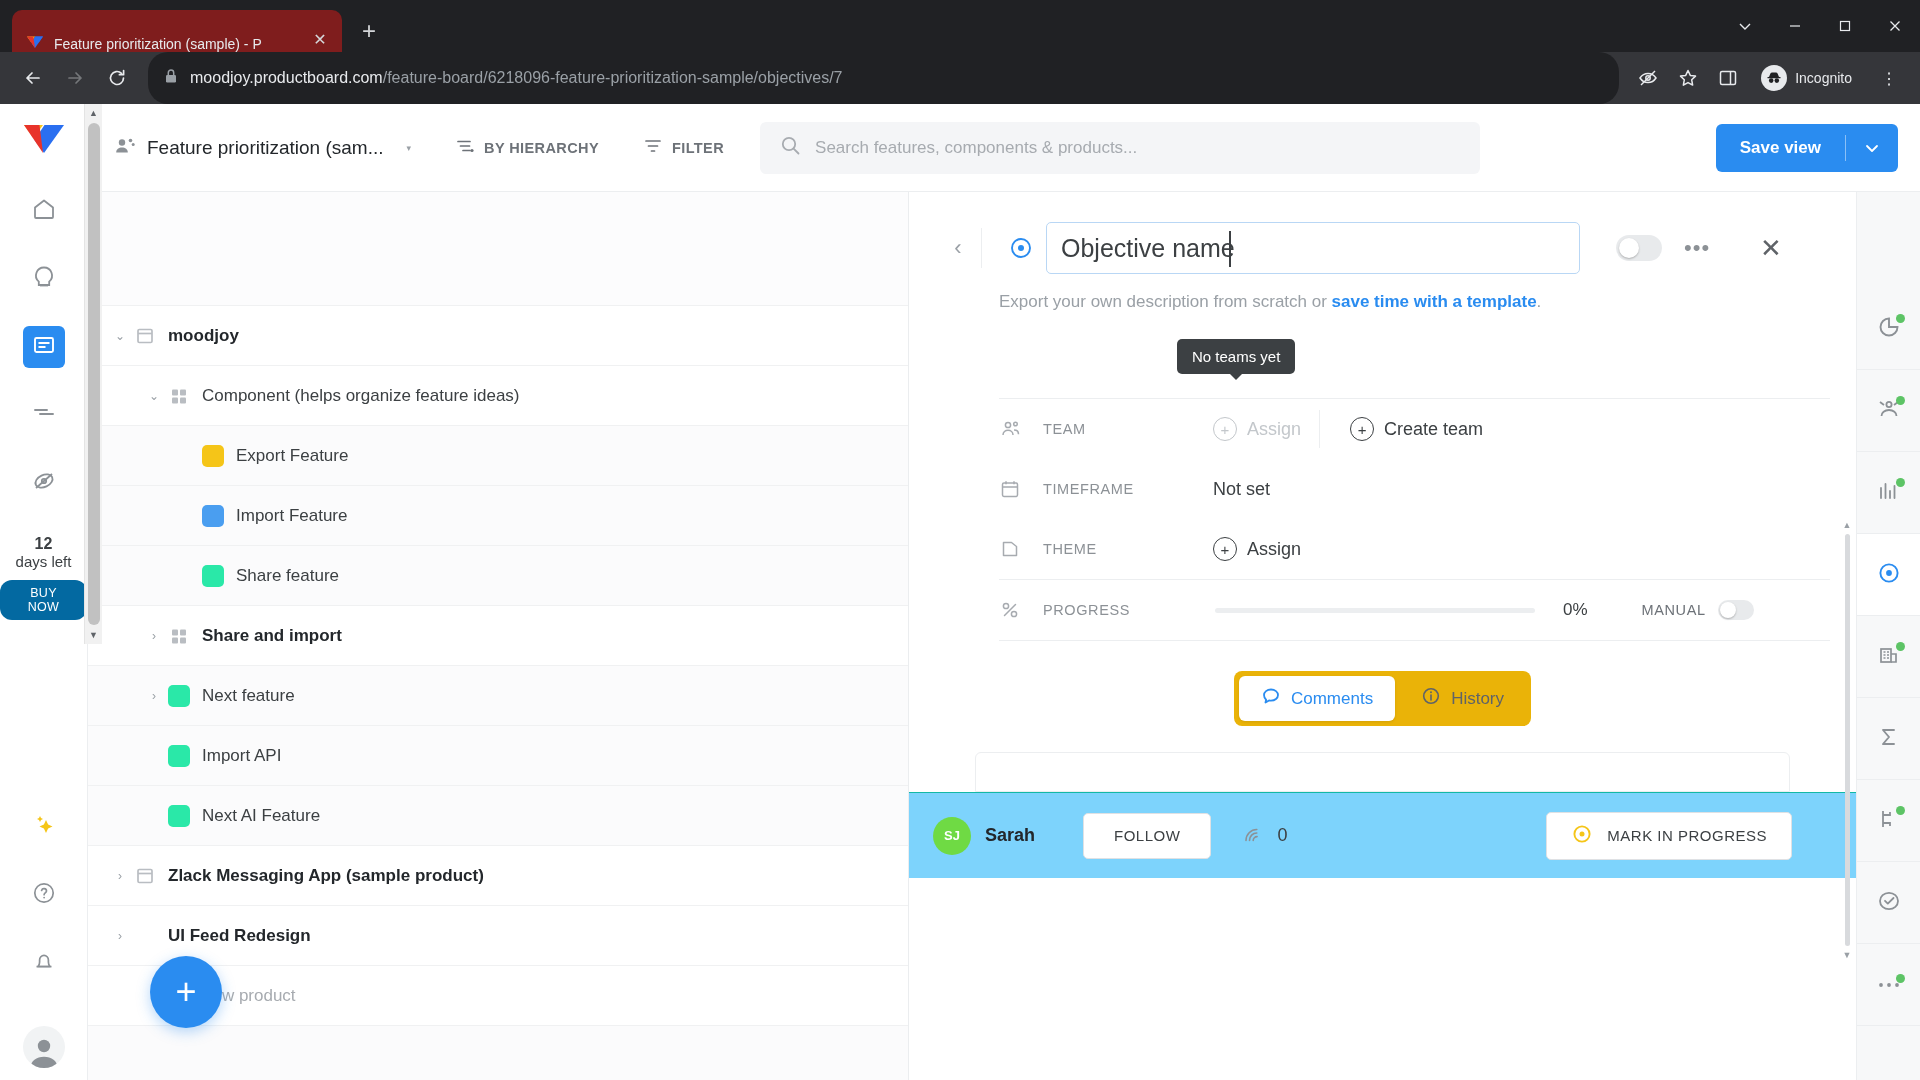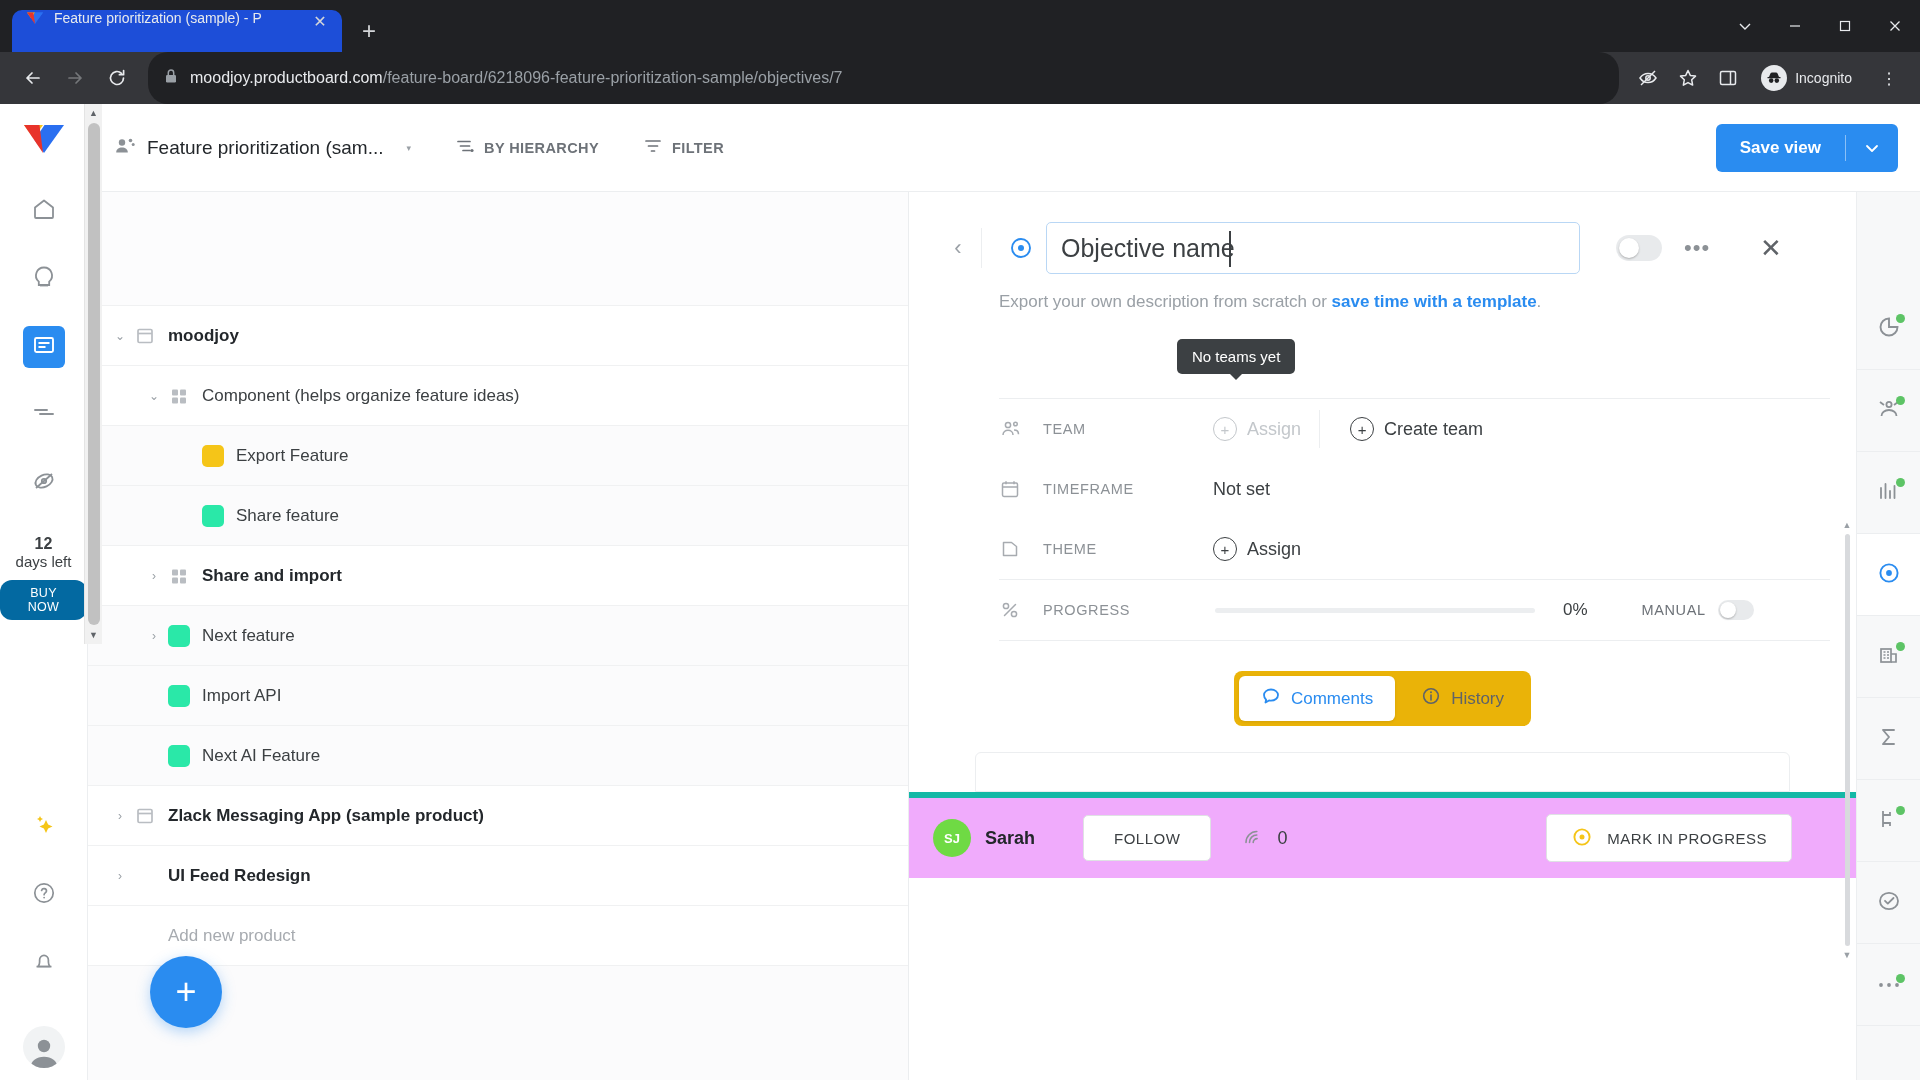--- a/index.html
+++ b/index.html
@@ -10,22 +10,22 @@
     -webkit-font-smoothing: antialiased;
   }
 
   
   .browser { width: 1920px; height: 1080px; display: flex; flex-direction: column; }
   .tabstrip {
     height: 52px; background: #202124; display: flex; align-items: flex-end;
     padding-left: 12px; position: relative; flex: 0 0 52px;
   }
   .tab {
-    height: 42px; width: 330px; background: #1d4ed8; border-radius: 10px 10px 0 0;
-    display: flex; align-items: flex-start; padding: 0 10px 0 14px; gap: 10px;
+    height: 42px; width: 330px; background: #7f1d1d; border-radius: 10px 10px 0 0;
+    display: flex; align-items: flex-end; padding: 0 10px 0 14px; gap: 10px;
     position: relative;
   }
   .tab-favicon { width: 18px; height: 18px; flex: 0 0 18px; position: relative; }
   .tab-title {
     font-size: 14px; color: #e8eaed; white-space: nowrap; overflow: hidden;
     flex: 1; -webkit-mask-image: linear-gradient(to right, #000 84%, transparent 99%);
     mask-image: linear-gradient(to right, #000 84%, transparent 99%);
   }
   .tab-close {
     width: 24px; height: 24px; border-radius: 50%; flex: 0 0 24px;
@@ -256,21 +256,21 @@
   }
 
   .detail-scroll {
     position: absolute; right: 2px; top: 326px; bottom: 118px; width: 14px;
     display: flex; flex-direction: column; align-items: center;
   }
   .detail-scroll .arrow { font-size: 9px; color: #9aa0a6; height: 14px; line-height: 14px; }
   .detail-scroll .track { flex: 1; width: 5px; background: #d8dadd; border-radius: 3px; margin: 2px 0; }
 
   .footer {
-    height: 86px; background: #f0abfc; border-top: 6px solid #14b8a6;
+    height: 86px; background: #7dd3fc; border-top: 1px solid #14b8a6;
     display: flex; align-items: center; padding: 0 64px 0 24px; gap: 0; flex: none;
   }
   .avatar-sm {
     width: 38px; height: 38px; border-radius: 50%; background: #6fda44; color: #fff;
     display: flex; align-items: center; justify-content: center; font-size: 13px; font-weight: 700;
   }
   .f-name { margin-left: 14px; font-size: 18px; font-weight: 700; color: #23272b; }
   .follow-btn {
     margin-left: 48px; height: 46px; border: 1px solid #dfe1e4; border-radius: 5px;
     background: #fff; display: flex; align-items: center; padding: 0 30px;
@@ -524,20 +524,29 @@
           <span>BY HIERARCHY</span>
         </div>
         <div class="tb-btn">
           <span>
             <svg width="20" height="20" viewBox="0 0 20 20" fill="none" stroke="currentColor" stroke-width="1.7" stroke-linecap="round">
                 <path d="M3 5h14M5.5 10h9M8.5 15h3"></path>
               </svg>
           </span>
           <span>FILTER</span>
         </div>
+        <div class="searchbox">
+          <span>
+            <svg width="21" height="21" viewBox="0 0 21 21" fill="none" stroke="#a7abb0" stroke-width="1.8">
+                <circle cx="9" cy="9" r="6.2"></circle>
+                <path d="M13.6 13.6L18.5 18.5" stroke-linecap="round"></path>
+              </svg>
+          </span>
+          <span class="ph">Search features, components &amp; products...</span>
+        </div>
         <div class="save-view">
           <span class="lbl">Save view</span>
           <span class="split"></span>
           <span class="cc">
             <svg width="16" height="16" viewBox="0 0 16 16">
                 <path d="M3 6l5 5 5-5" stroke="#fff" stroke-width="1.8" fill="none" stroke-linecap="round" stroke-linejoin="round"></path>
               </svg>
           </span>
         </div>
       </div>
@@ -568,20 +577,27 @@
                   </svg>
                 </span>
                 <span class="t-label">Component (helps organize feature ideas)</span>
               </div>
               <div class="tree-row indent2">
                 <span class="tw empty"></span>
                 <span class="t-icon">
                   <span class="swatch" style="background: rgb(245, 197, 24);"></span>
                 </span>
                 <span class="t-label">Export Feature</span>
+              </div>
+              <div class="tree-row indent2">
+                <span class="tw empty"></span>
+                <span class="t-icon">
+                  <span class="swatch" style="background: rgb(74, 158, 240);"></span>
+                </span>
+                <span class="t-label">Import Feature</span>
               </div>
               <div class="tree-row indent2">
                 <span class="tw empty"></span>
                 <span class="t-icon">
                   <span class="swatch" style="background: rgb(42, 232, 168);"></span>
                 </span>
                 <span class="t-label">Share feature</span>
               </div>
               <div class="tree-row indent1 white">
                 <span class="tw">›</span>

